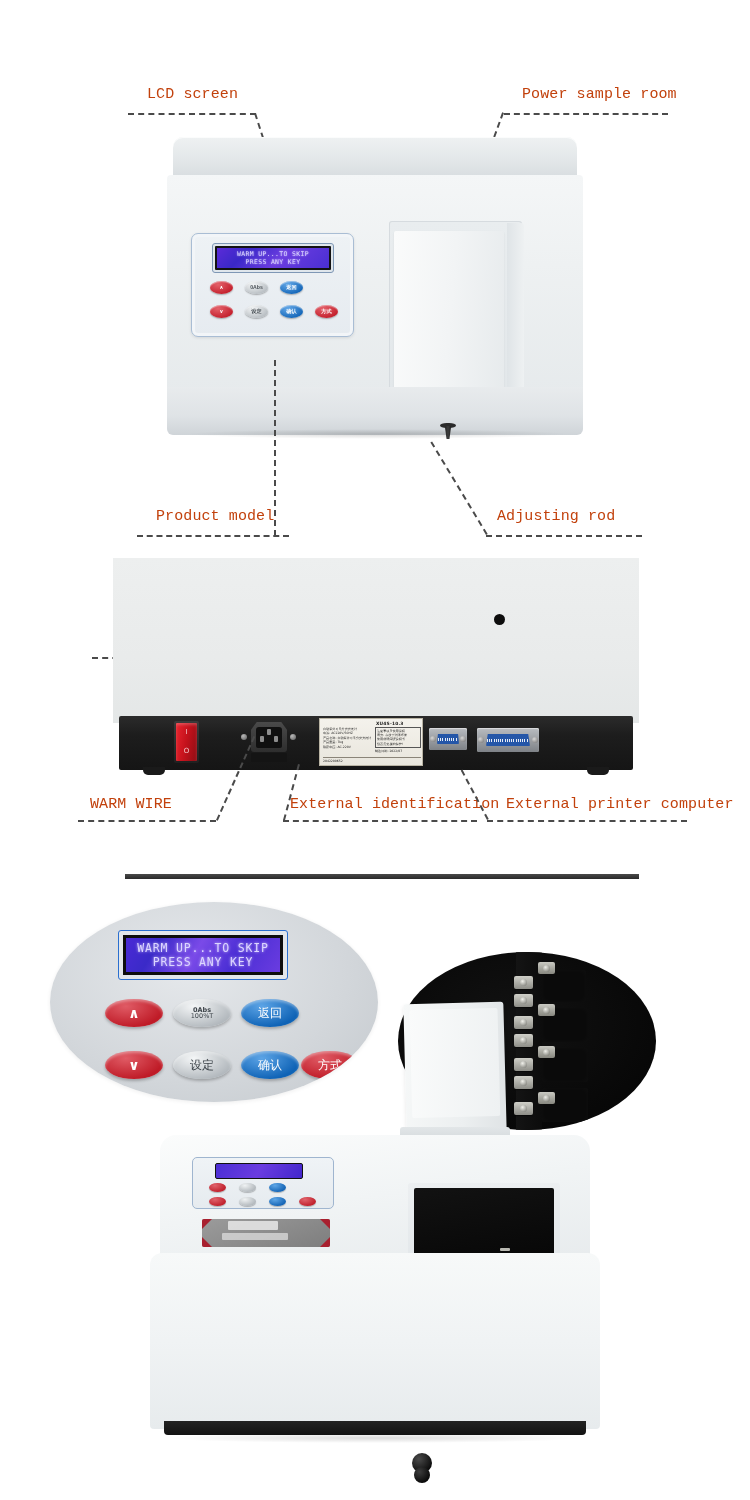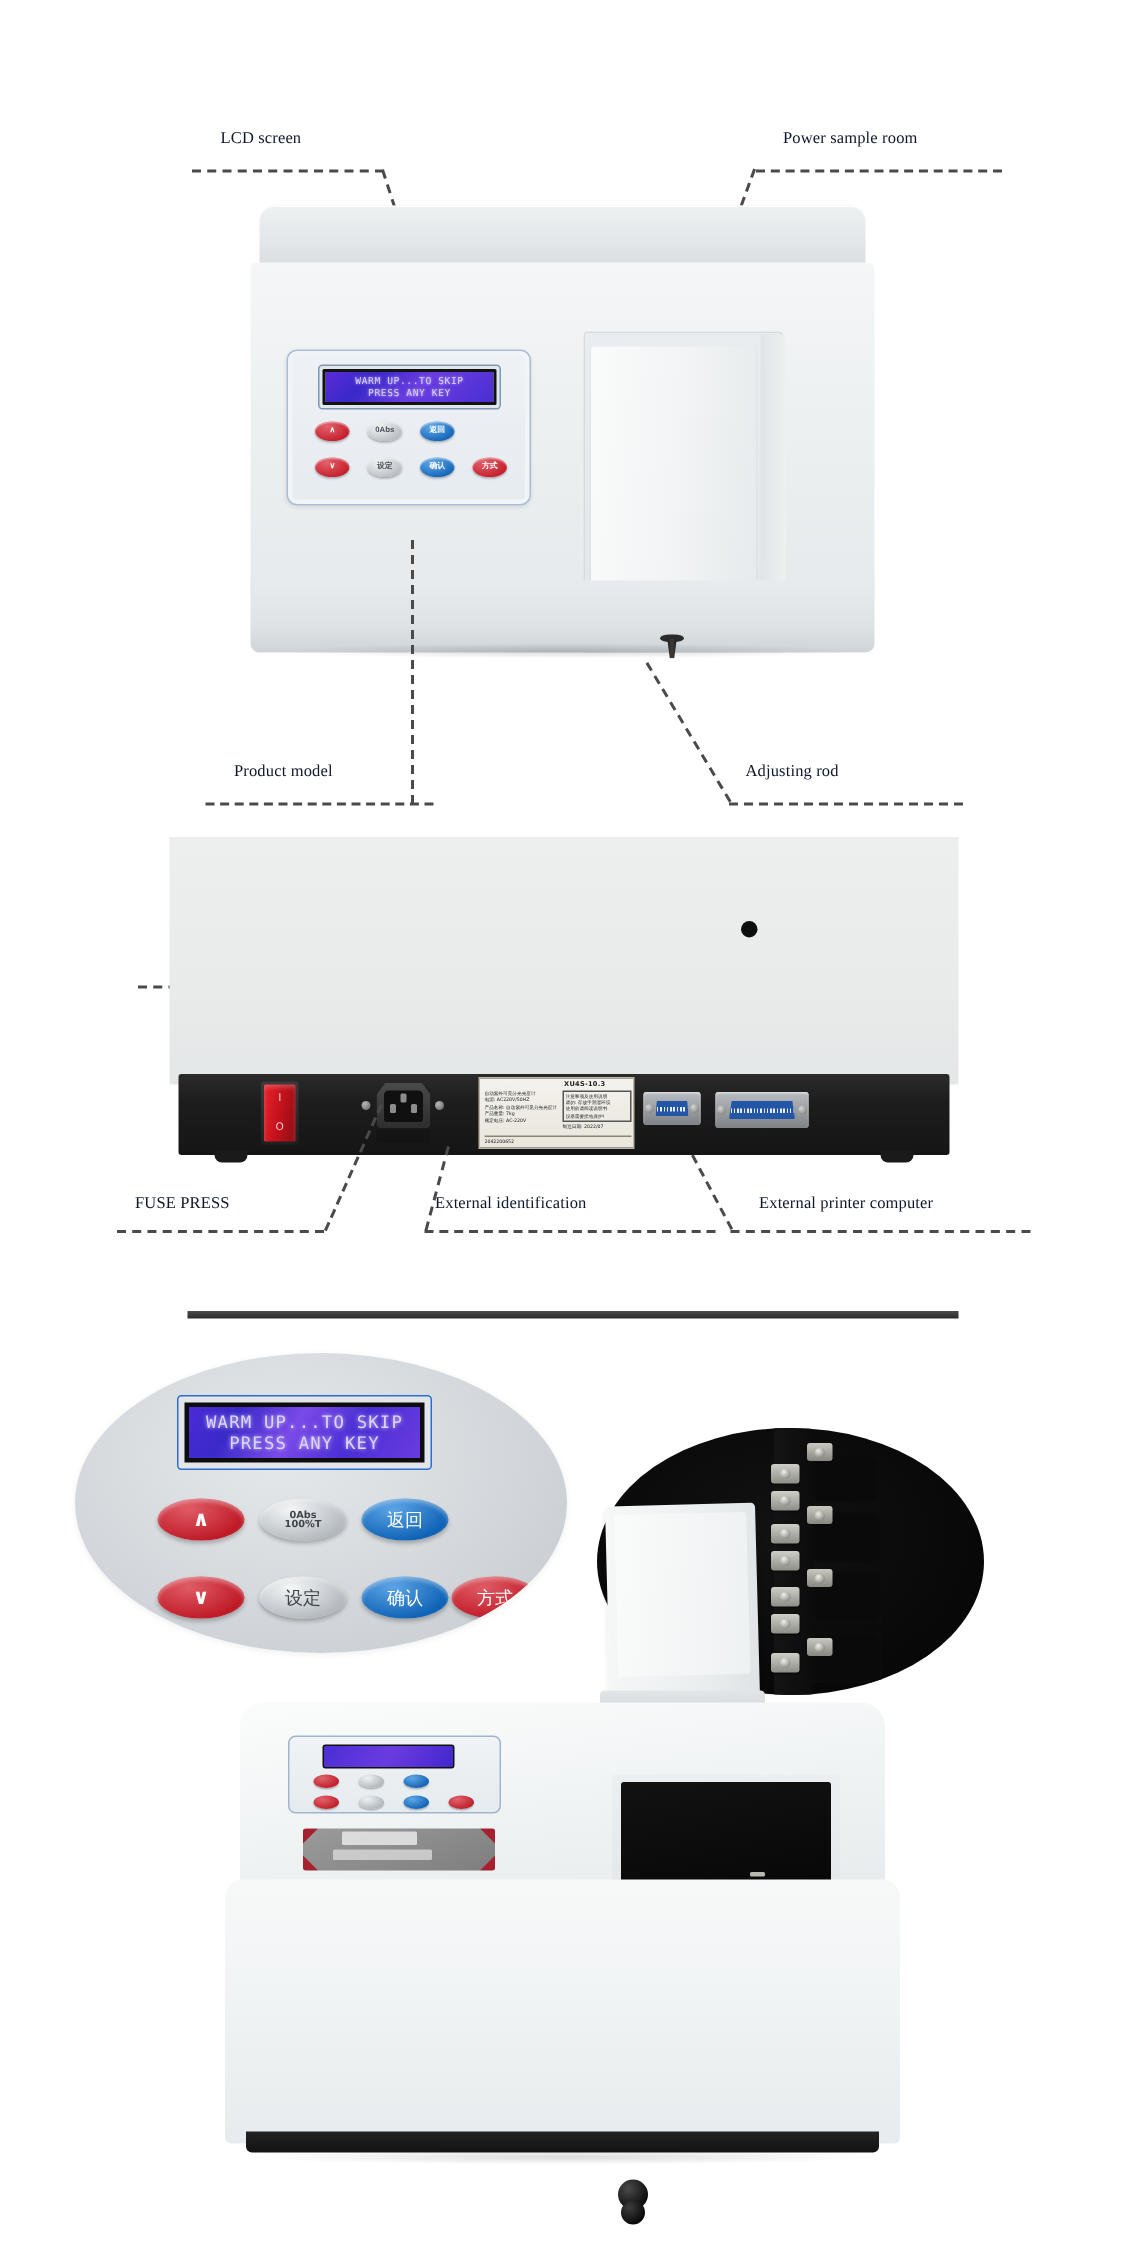--- a/index.html
+++ b/index.html
@@ -7,25 +7,25 @@
     width: 750px; height: 1500px;
     background: #ffffff;
     font-family: "Liberation Sans", sans-serif;
     overflow: hidden;
   }
   .page { position: relative; width: 750px; height: 1500px; background:#fff; }
 
   
   .callout-label{
     position:absolute;
-    font-size:11px;
-    color:#0f172a;
+    font-size:15px;
+    color:#c2410c;
     letter-spacing:.1px;
     white-space:nowrap;
-    font-family:Liberation Serif, serif;
+    font-family:Liberation Mono, monospace;
   }
   .dash-h{
     position:absolute;
     border-top:2px dashed #4a4a4a;
     height:0;
   }
   .dash-v{
     position:absolute;
     border-left:2px dashed #4a4a4a;
     width:0;
@@ -340,21 +340,21 @@
     position:absolute; width:58px; height:28px; border-radius:50%;
     display:flex; flex-direction:column; align-items:center; justify-content:center;
     color:#fff; font-size:12px; line-height:1;
     box-shadow:0 2px 3px rgba(0,0,0,.25), inset 0 2px 3px rgba(255,255,255,.38);
     font-family:"DejaVu Sans", sans-serif;
   }
   .op-key.red{ background:radial-gradient(ellipse at 36% 26%, #e05b65, #bf1b27 72%); }
   .op-key.blue{ background:radial-gradient(ellipse at 36% 26%, #5ca4e6, #0f63b6 72%); }
   .op-key.silver{ background:radial-gradient(ellipse at 36% 26%, #f4f6f7, #b2b8bd 76%); color:#3d444a; }
   .op-key .line1{ font-size:6.5px; font-weight:bold; }
-  .op-key .line2{ font-size:6.5px; font-weight:bold;text-align:center; }
+  .op-key .line2{ font-size:6.5px; font-weight:normal;text-align:center; }
   .op-key .chev{ font-size:14px; font-weight:bold; }
 
   .oval-dark{
     position:absolute; left:398px; top:82px; width:258px; height:178px;
     border-radius:50%;
     background:radial-gradient(ellipse at 45% 40%, #121212 0%, #090909 62%, #040404 100%);
     overflow:hidden;
   }
   .cuvette-strip{
     position:absolute; left:118px; top:0; width:26px; height:178px;
@@ -653,21 +653,21 @@
           </div>
           <span class="db-screw l"></span>
           <span class="db-screw r"></span>
         </div>
 
         <div class="rear-foot l"></div>
         <div class="rear-foot r"></div>
       </div>
     </div>
 
-    <div class="callout-label" style="left:90px; top:246px;">FUSE PRESS</div>
+    <div class="callout-label" style="left:90px; top:246px;">WARM WIRE</div>
     <div class="dash-h" style="left:78px; top:270px; width:138px;"></div>
     <div class="dash-diag" style="left:216px; top:270px; width:92px; transform:rotate(-66deg);"></div>
 
     <div class="callout-label" style="left:290px; top:246px;">External identification</div>
     <div class="dash-h" style="left:283px; top:270px; width:194px;"></div>
     <div class="dash-diag" style="left:283px; top:270px; width:58px; transform:rotate(-75deg);"></div>
 
     <div class="callout-label" style="left:506px; top:246px;">External printer computer</div>
     <div class="dash-h" style="left:487px; top:270px; width:200px;"></div>
     <div class="dash-diag" style="left:487px; top:270px; width:56px; transform:rotate(-118deg);"></div>

